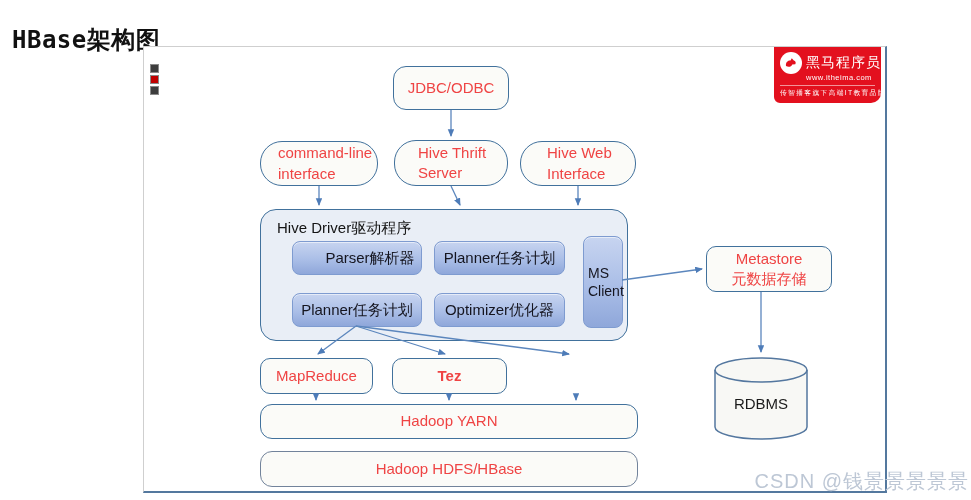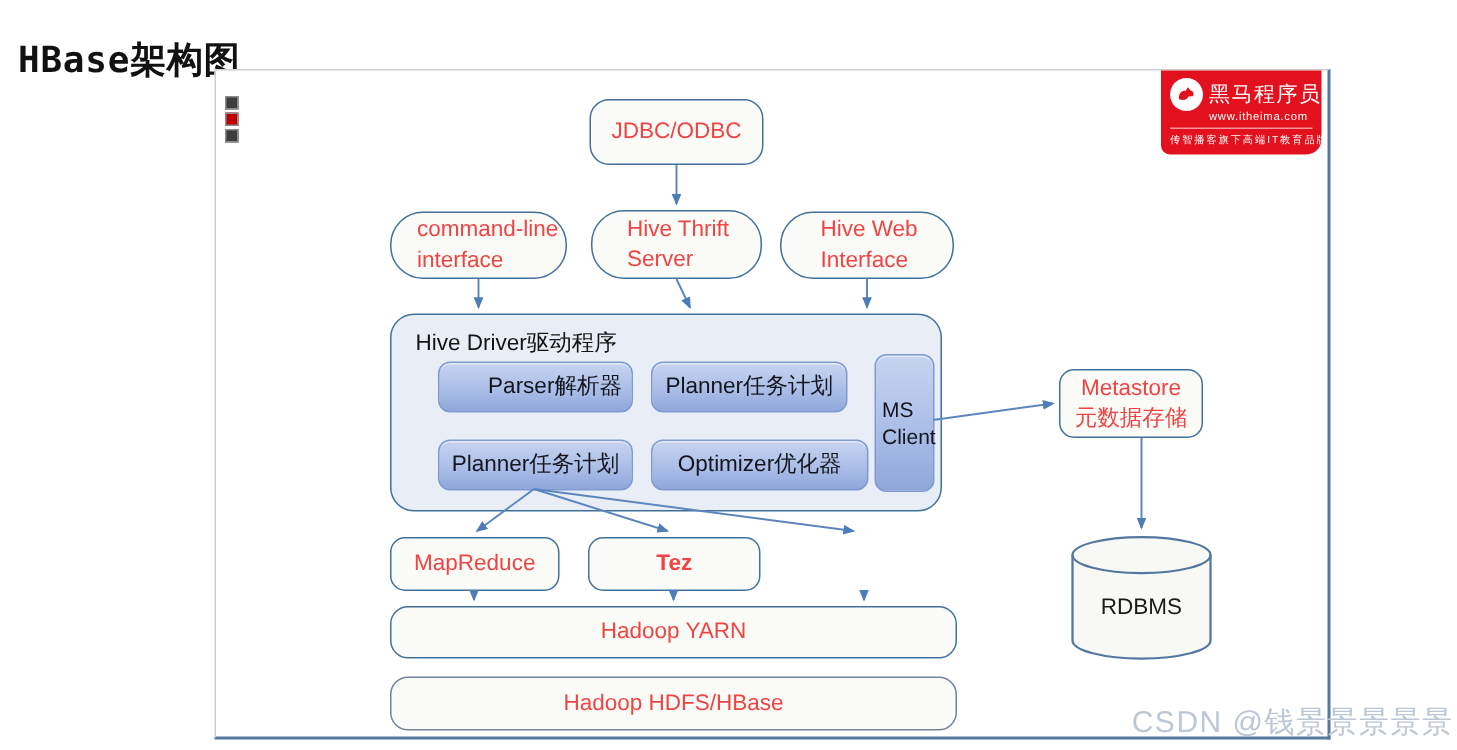--- a/index.html
+++ b/index.html
@@ -51,24 +51,24 @@
     position:absolute;box-sizing:border-box;
     background:linear-gradient(180deg,#c7d4f0 0%,#aabee7 55%,#8fa7da 100%);
     border:1px solid #7e9bd0;border-radius:8px;
     box-shadow:inset 0 1px 0 rgba(255,255,255,.55);
     display:flex;align-items:center;justify-content:center;
     font-size:15px;color:#15151f;white-space:pre-line;text-align:center;line-height:1.3;
   }
   .chip-parser{left:31px;top:31px;width:130px;height:34px;padding-left:26px;}
   .chip-planner{left:173px;top:31px;width:131px;height:34px;}
   .chip-execution{left:31px;top:83px;width:130px;height:34px;}
-  .chip-optimizer{left:173px;top:83px;width:145px;height:34px;}
+  .chip-optimizer{left:173px;top:83px;width:131px;height:34px;}
   .chip-ms{left:322px;top:26px;width:40px;height:92px;font-size:14px;justify-content:flex-start;text-align:left;padding-left:4px;}
 
-  .metastore{left:562px;top:199px;width:96px;height:46px;}
+  .metastore{left:562px;top:199px;width:126px;height:46px;}
   .mapreduce{left:116px;top:311px;width:113px;height:36px;}
   .tez{left:248px;top:311px;width:115px;height:36px;font-weight:bold;}
   .spark{left:374px;top:311px;width:116px;height:36px;}
   .yarn{left:116px;top:357px;width:378px;height:35px;border-radius:12px;}
   .hdfs{left:116px;top:404px;width:378px;height:36px;border-radius:12px;border-color:#72839b;}
 
   .rdbms-wrap{position:absolute;left:570px;top:310px;width:94px;height:84px;}
 
   .arrows{position:absolute;left:0;top:0;width:744px;height:445px;pointer-events:none;}
 

